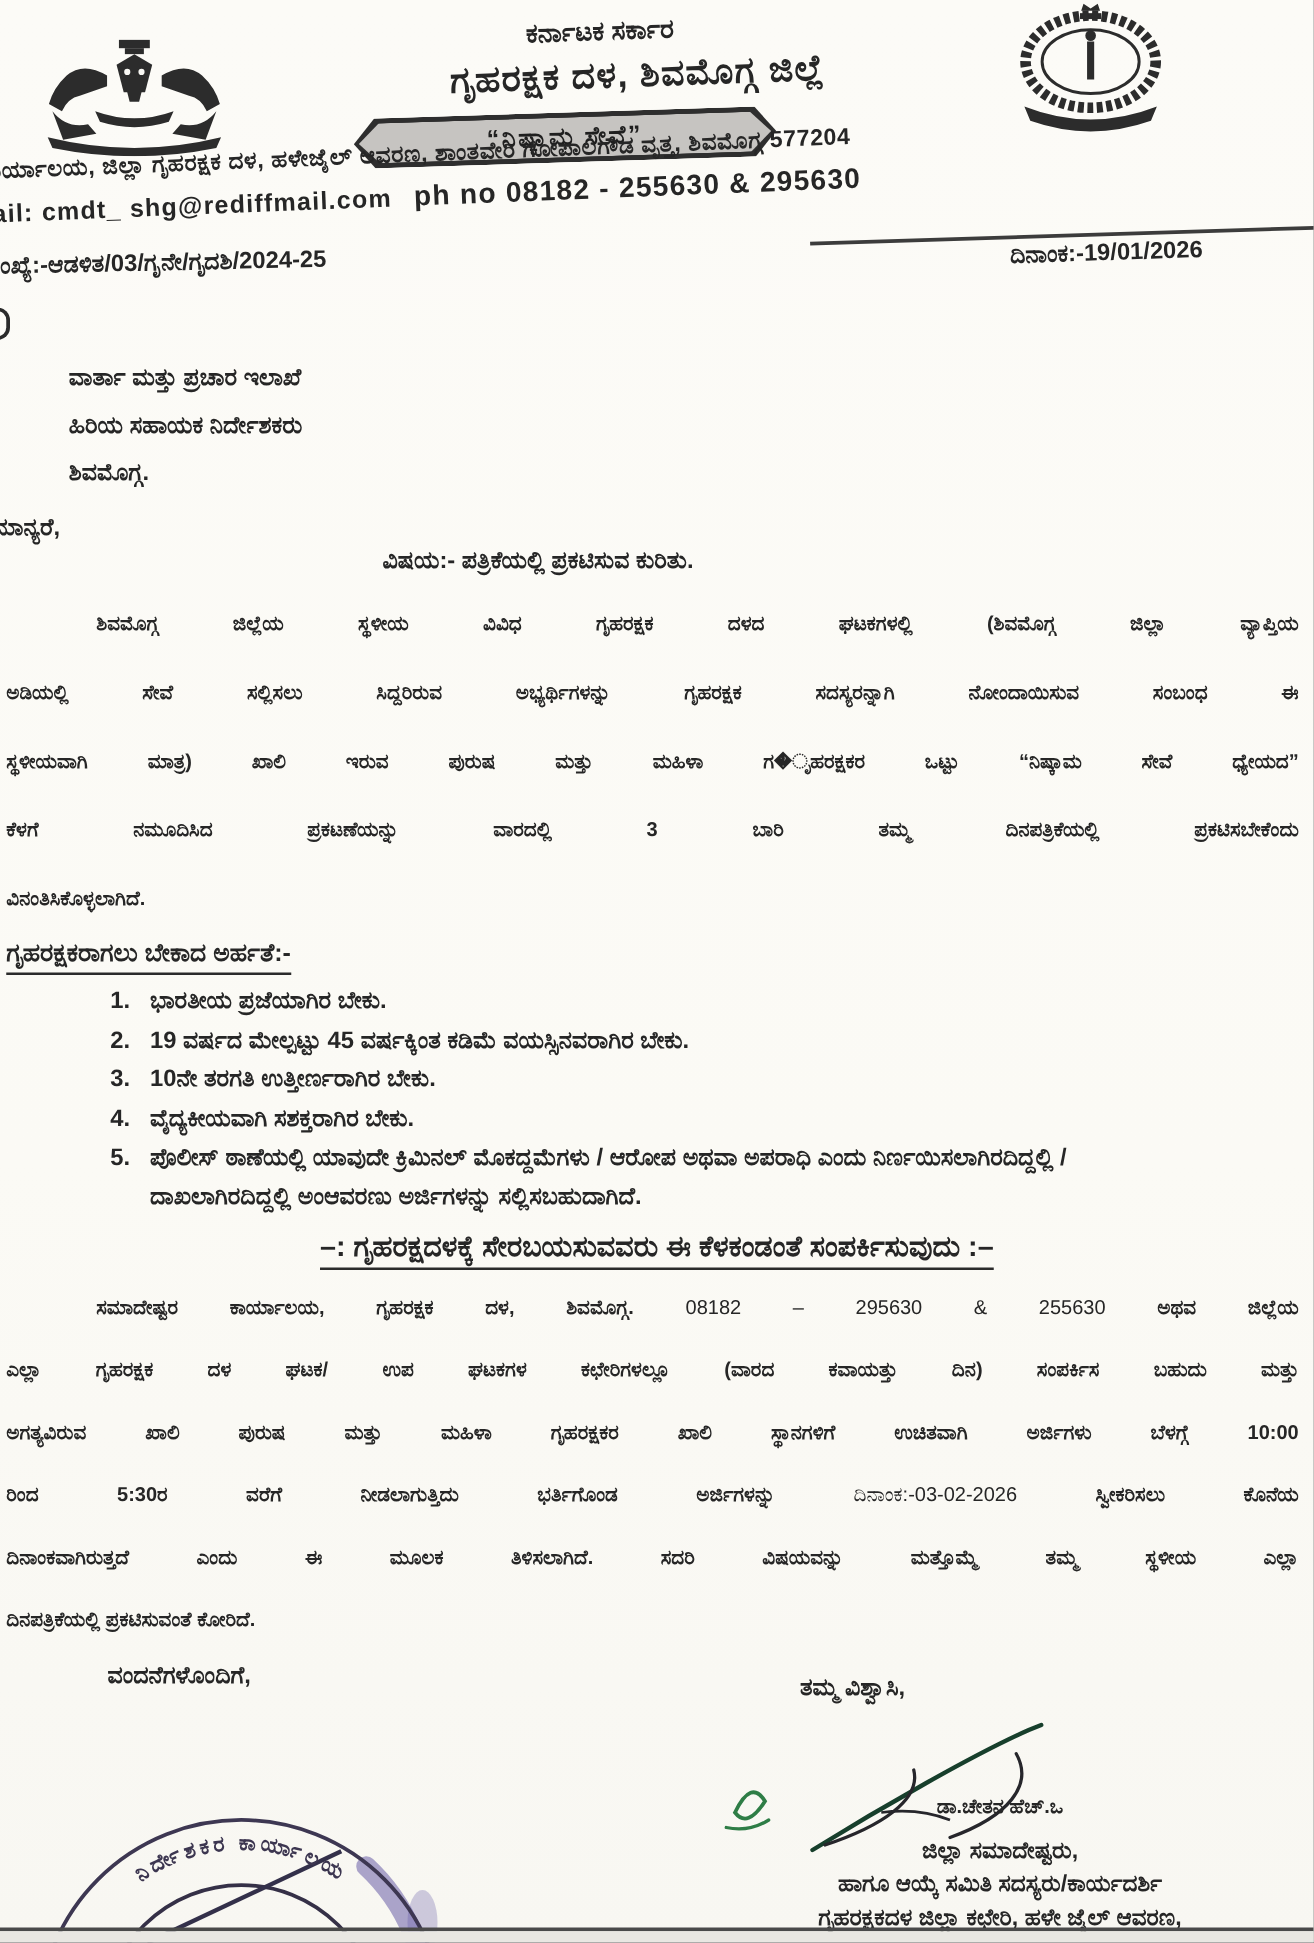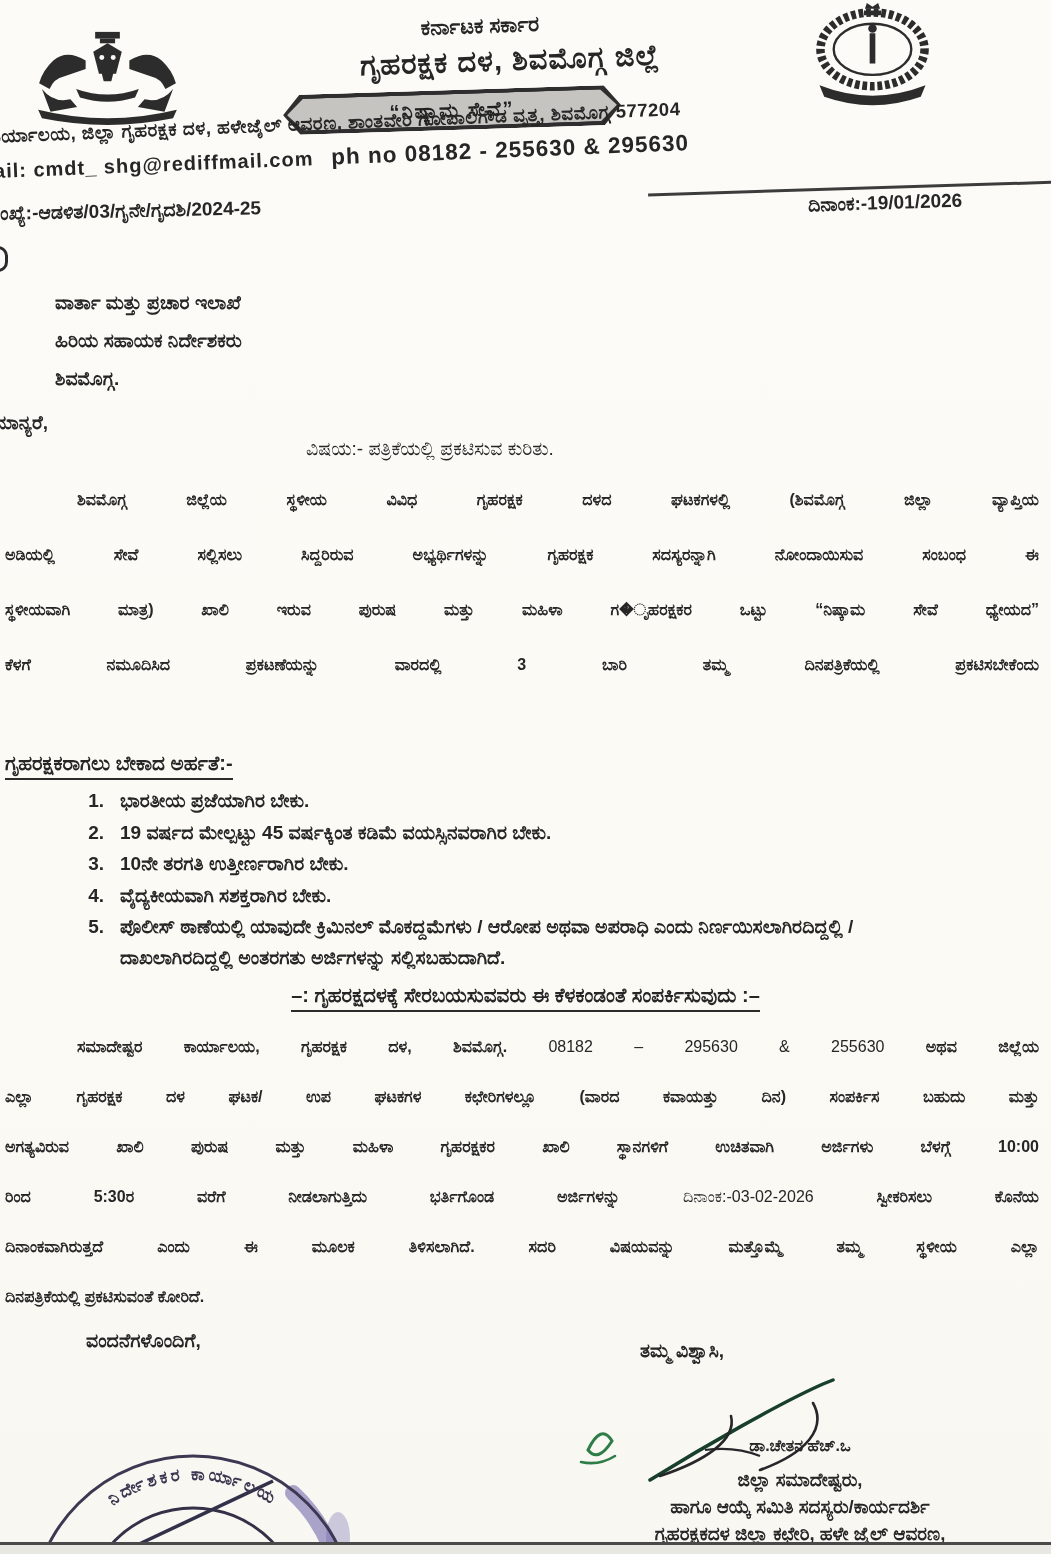--- a/index.html
+++ b/index.html
@@ -23,34 +23,34 @@
   .address-line{left:-14px;top:126px;width:1110px;font-size:18.5px;font-weight:bold;transform:rotate(-2.3deg);transform-origin:left center;white-space:nowrap;letter-spacing:.5px;}
   .contact-line{left:-6px;top:158px;width:1090px;transform:rotate(-2.3deg);transform-origin:left center;white-space:nowrap;}
   .contact-a{font-size:20px;font-weight:bold;letter-spacing:1px;}
   .contact-b{font-size:22.5px;font-weight:bold;letter-spacing:1px;}
   .date-rule{left:648px;top:187px;width:410px;height:2.5px;background:#3c3c3c;transform:rotate(-1.8deg);}
   .date-line{left:808px;top:192px;font-size:19px;font-weight:bold;transform:rotate(-1.8deg);}
   .ref-line{left:-10px;top:203px;font-size:19px;font-weight:bold;transform:rotate(-1.2deg);transform-origin:left center;white-space:nowrap;}
   
   .addressee{left:55px;top:284px;font-size:19px;font-weight:bold;line-height:38px;}
   .salutation{left:-6px;top:412px;font-size:19px;font-weight:bold;}
-  .subject{left:306px;top:438px;font-size:19px;font-weight:normal;}
+  .subject{left:306px;top:438px;font-size:19px;font-weight:bold;}
   
   .para{left:5px;right:12px;font-size:16px;font-weight:600;}
   .jline{text-align:justify;text-align-last:justify;height:55px;line-height:55px;white-space:nowrap;display:flex;justify-content:space-between;}
   .jline>span{flex:0 0 auto;}
   .jline.wide{display:block;white-space:normal;}
   .lastline{height:55px;line-height:55px;}
   .indent{padding-left:72px;}
   .elig-head{left:5px;top:752px;font-size:20px;font-weight:bold;border-bottom:2.5px solid #2b2b2b;padding-bottom:3px;}
   .elig-list{left:80px;top:786px;width:888px;font-size:19px;font-weight:600;}
   .elig-item{display:flex;gap:16px;line-height:30.5px;margin-bottom:1px;}
   .elig-num{flex:0 0 24px;text-align:right;}
   .sec2-head-wrap{left:0;top:984px;width:1051px;text-align:center;}
-  .sec2-head{display:inline-block;font-size:20px;font-weight:bold;border-bottom:2.5px solid #2b2b2b;padding-bottom:3px;}
+  .sec2-head{display:inline-block;font-size:23px;font-weight:bold;border-bottom:2.5px solid #2b2b2b;padding-bottom:3px;}
   .para2{top:1022px;}
   .jl2{height:50px;line-height:50px;}
   .closing-left{left:86px;top:1330px;font-size:19px;font-weight:bold;}
   .closing-right{left:640px;top:1340px;font-size:19px;font-weight:bold;}
   
   .sig-block{left:560px;top:1432px;width:480px;text-align:center;font-size:18.5px;font-weight:bold;line-height:27px;}
   .sig-name{font-size:16px;margin-bottom:7px;}
   .bottom-rule{left:0;top:1542px;width:1051px;height:3px;background:#4a4a4a;}
   .bottom-strip{left:0;top:1545px;width:1051px;height:9px;background:#e9e7e2;}
   .artifact-paren{left:-5px;top:246px;width:10px;height:20px;border:3px solid #2b2b2b;border-left:none;border-radius:0 10px 10px 0;}
@@ -117,20 +117,21 @@
   </div>
 
   <div class="abs salutation">ಮಾನ್ಯರೆ,</div>
   <div class="abs subject">ವಿಷಯ:- ಪತ್ರಿಕೆಯಲ್ಲಿ ಪ್ರಕಟಿಸುವ ಕುರಿತು.</div>
 
   <div class="abs para" style="top:472px;">
     <div class="jline wide indent">ಶಿವಮೊಗ್ಗ ಜಿಲ್ಲೆಯ ಸ್ಥಳೀಯ ವಿವಿಧ ಗೃಹರಕ್ಷಕ ದಳದ ಘಟಕಗಳಲ್ಲಿ (ಶಿವಮೊಗ್ಗ ಜಿಲ್ಲಾ ವ್ಯಾಪ್ತಿಯ</div>
     <div class="jline wide">ಅಡಿಯಲ್ಲಿ ಸೇವೆ ಸಲ್ಲಿಸಲು ಸಿದ್ದರಿರುವ ಅಭ್ಯರ್ಥಿಗಳನ್ನು ಗೃಹರಕ್ಷಕ ಸದಸ್ಯರನ್ನಾಗಿ ನೋಂದಾಯಿಸುವ ಸಂಬಂಧ ಈ</div>
     <div class="jline wide">ಸ್ಥಳೀಯವಾಗಿ ಮಾತ್ರ) ಖಾಲಿ ಇರುವ ಪುರುಷ ಮತ್ತು ಮಹಿಳಾ ಗ�ೃಹರಕ್ಷಕರ ಒಟ್ಟು “ನಿಷ್ಕಾಮ ಸೇವೆ ಧ್ಯೇಯದ”</div>
     <div class="jline wide">ಕೆಳಗೆ ನಮೂದಿಸಿದ ಪ್ರಕಟಣೆಯನ್ನು ವಾರದಲ್ಲಿ 3 ಬಾರಿ ತಮ್ಮ ದಿನಪತ್ರಿಕೆಯಲ್ಲಿ ಪ್ರಕಟಿಸಬೇಕೆಂದು</div>
+    <div class="lastline">ವಿನಂತಿಸಿಕೊಳ್ಳಲಾಗಿದೆ.</div>
   </div>
 
   <div class="abs elig-head">ಗೃಹರಕ್ಷಕರಾಗಲು ಬೇಕಾದ ಅರ್ಹತೆ:-</div>
   <div class="abs elig-list">
     <div class="elig-item">
       <span class="elig-num">1.</span>
       <span>ಭಾರತೀಯ ಪ್ರಜೆಯಾಗಿರ ಬೇಕು.</span>
     </div>
     <div class="elig-item">
       <span class="elig-num">2.</span>
@@ -139,21 +140,21 @@
     <div class="elig-item">
       <span class="elig-num">3.</span>
       <span>10ನೇ ತರಗತಿ ಉತ್ತೀರ್ಣರಾಗಿರ ಬೇಕು.</span>
     </div>
     <div class="elig-item">
       <span class="elig-num">4.</span>
       <span>ವೈದ್ಯಕೀಯವಾಗಿ ಸಶಕ್ತರಾಗಿರ ಬೇಕು.</span>
     </div>
     <div class="elig-item">
       <span class="elig-num">5.</span>
-      <span>ಪೊಲೀಸ್ ಠಾಣೆಯಲ್ಲಿ ಯಾವುದೇ ಕ್ರಿಮಿನಲ್ ಮೊಕದ್ದಮೆಗಳು / ಆರೋಪ ಅಥವಾ ಅಪರಾಧಿ ಎಂದು ನಿರ್ಣಯಿಸಲಾಗಿರದಿದ್ದಲ್ಲಿ / ದಾಖಲಾಗಿರದಿದ್ದಲ್ಲಿ ಅಂತರಗತು ಅರ್ಜಿಗಳನ್ನು ಸಲ್ಲಿಸಬಹುದಾಗಿದೆ.</span>
+      <span>ಪೊಲೀಸ್ ಠಾಣೆಯಲ್ಲಿ ಯಾವುದೇ ಕ್ರಿಮಿನಲ್ ಮೊಕದ್ದಮೆಗಳು / ಆರೋಪ ಅಥವಾ ಅಪರಾಧಿ ಎಂದು ನಿರ್ಣಯಿಸಲಾಗಿರದಿದ್ದಲ್ಲಿ / ದಾಖಲಾಗಿರದಿದ್ದಲ್ಲಿ ಅಂಆವರಣು ಅರ್ಜಿಗಳನ್ನು ಸಲ್ಲಿಸಬಹುದಾಗಿದೆ.</span>
     </div>
   </div>
 
   <div class="abs sec2-head-wrap">
     <span class="sec2-head">–: ಗೃಹರಕ್ಷದಳಕ್ಕೆ ಸೇರಬಯಸುವವರು ಈ ಕೆಳಕಂಡಂತೆ ಸಂಪರ್ಕಿಸುವುದು :–</span>
   </div>
 
   <div class="abs para para2">
     <div class="jline jl2 wide indent">
       <span>ಸಮಾದೇಷ್ಟರ ಕಾರ್ಯಾಲಯ, ಗೃಹರಕ್ಷಕ ದಳ, ಶಿವಮೊಗ್ಗ.</span>

